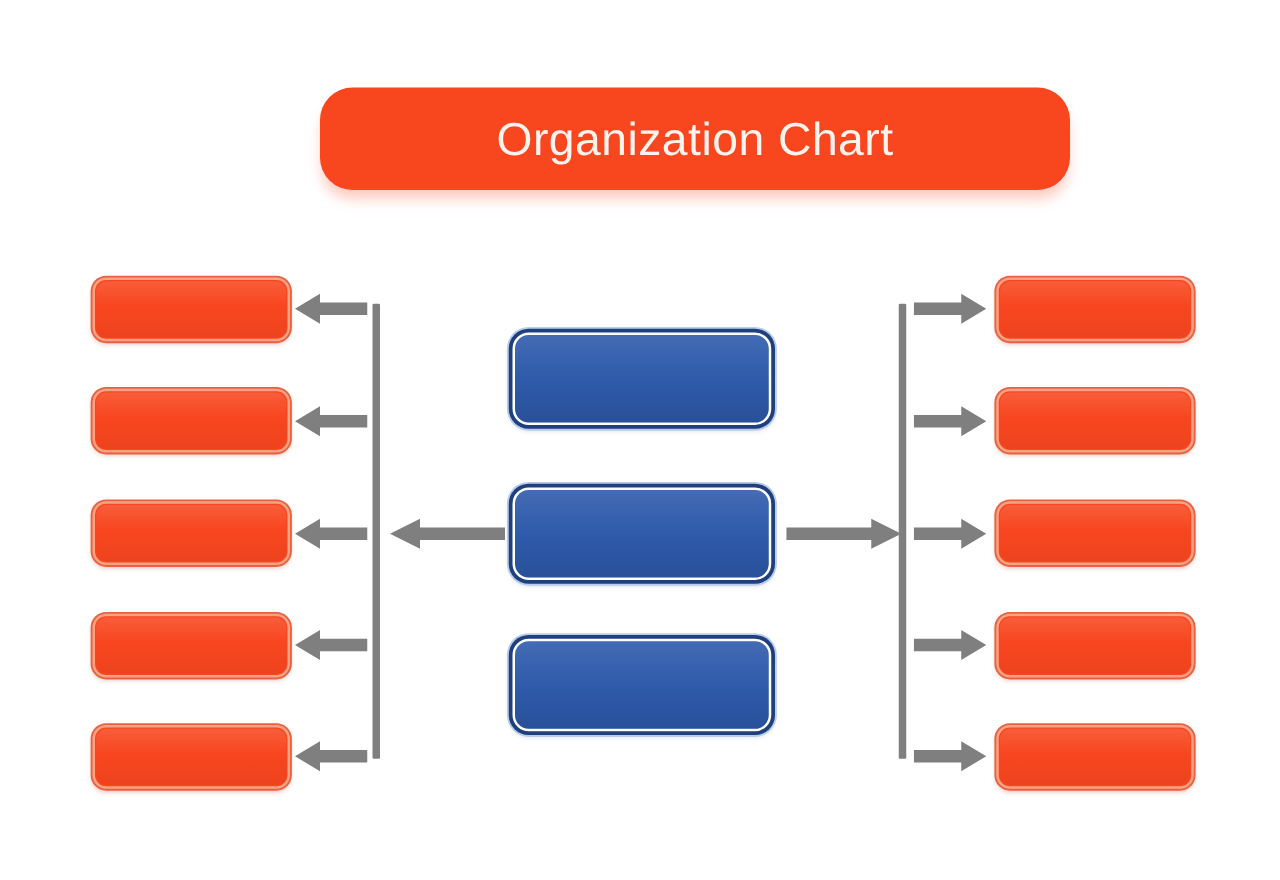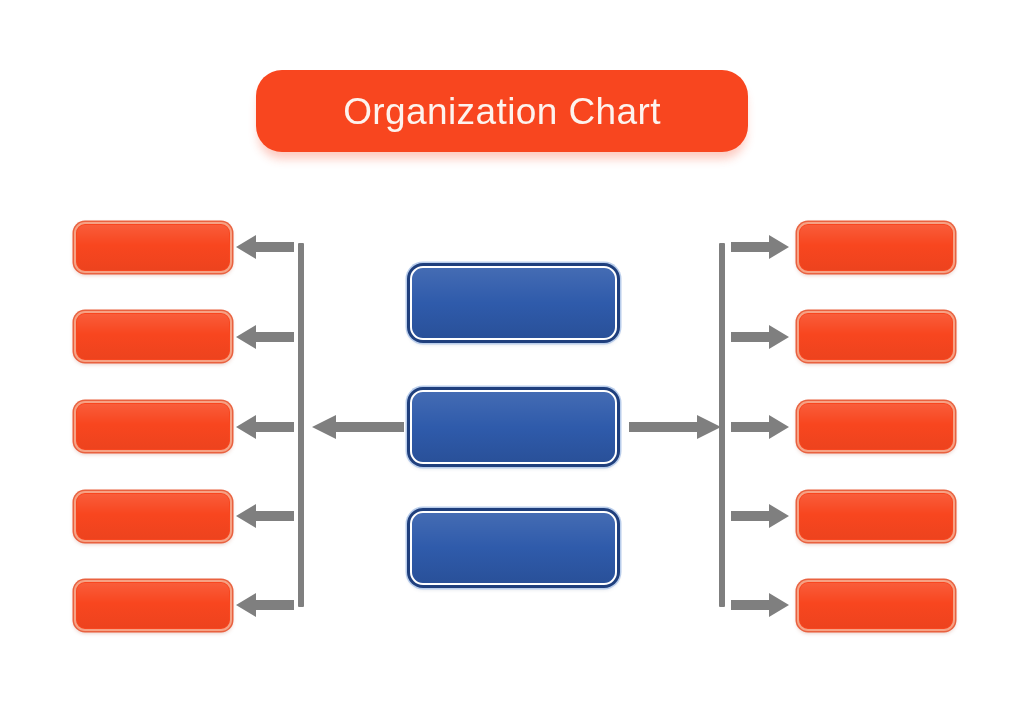--- a/index.html
+++ b/index.html
@@ -17,21 +17,21 @@
     height: 704px;
     background: #ffffff;
     overflow: hidden;
   }
 
   
   .title-banner {
     position: absolute;
     left: 256px;
     top: 70px;
-    width: 492px;
+    width: 600px;
     height: 82px;
     border-radius: 26px;
     background: #f8461f;
     box-shadow: 0 9px 10px -2px rgba(248,70,31,0.28);
     display: flex;
     align-items: center;
     justify-content: center;
   }
   .title-text {
     color: #fdf3ee;

